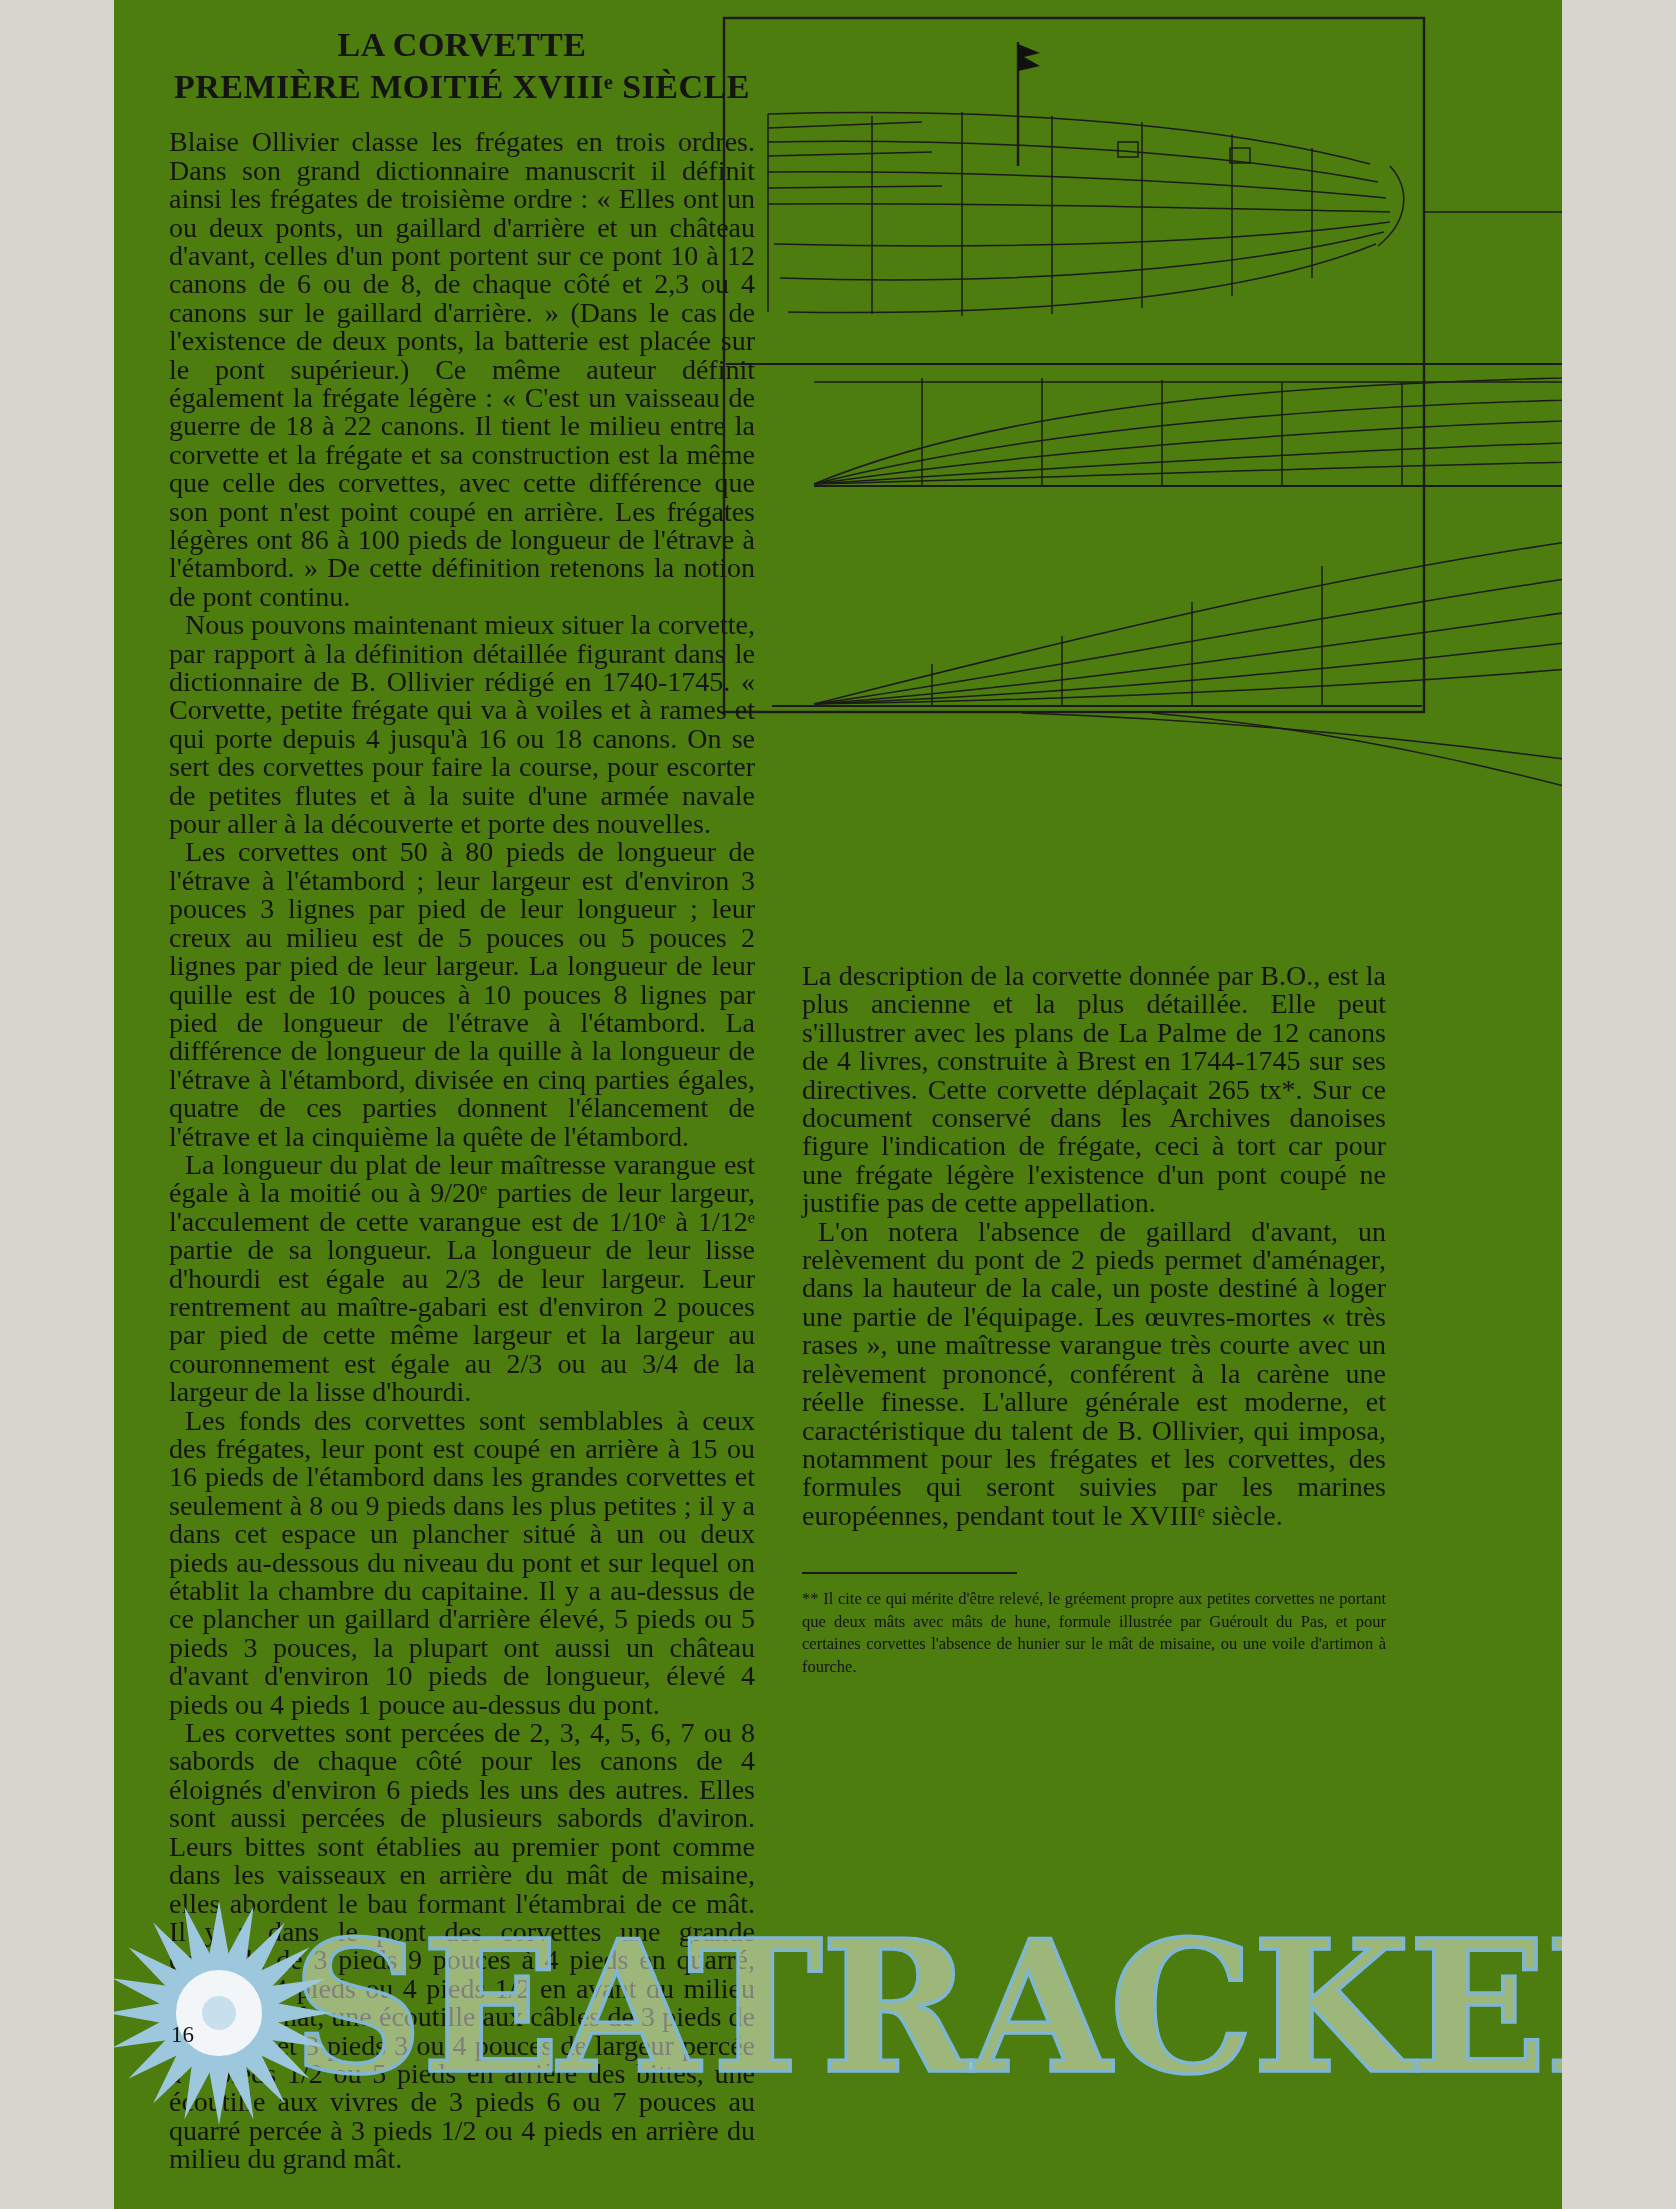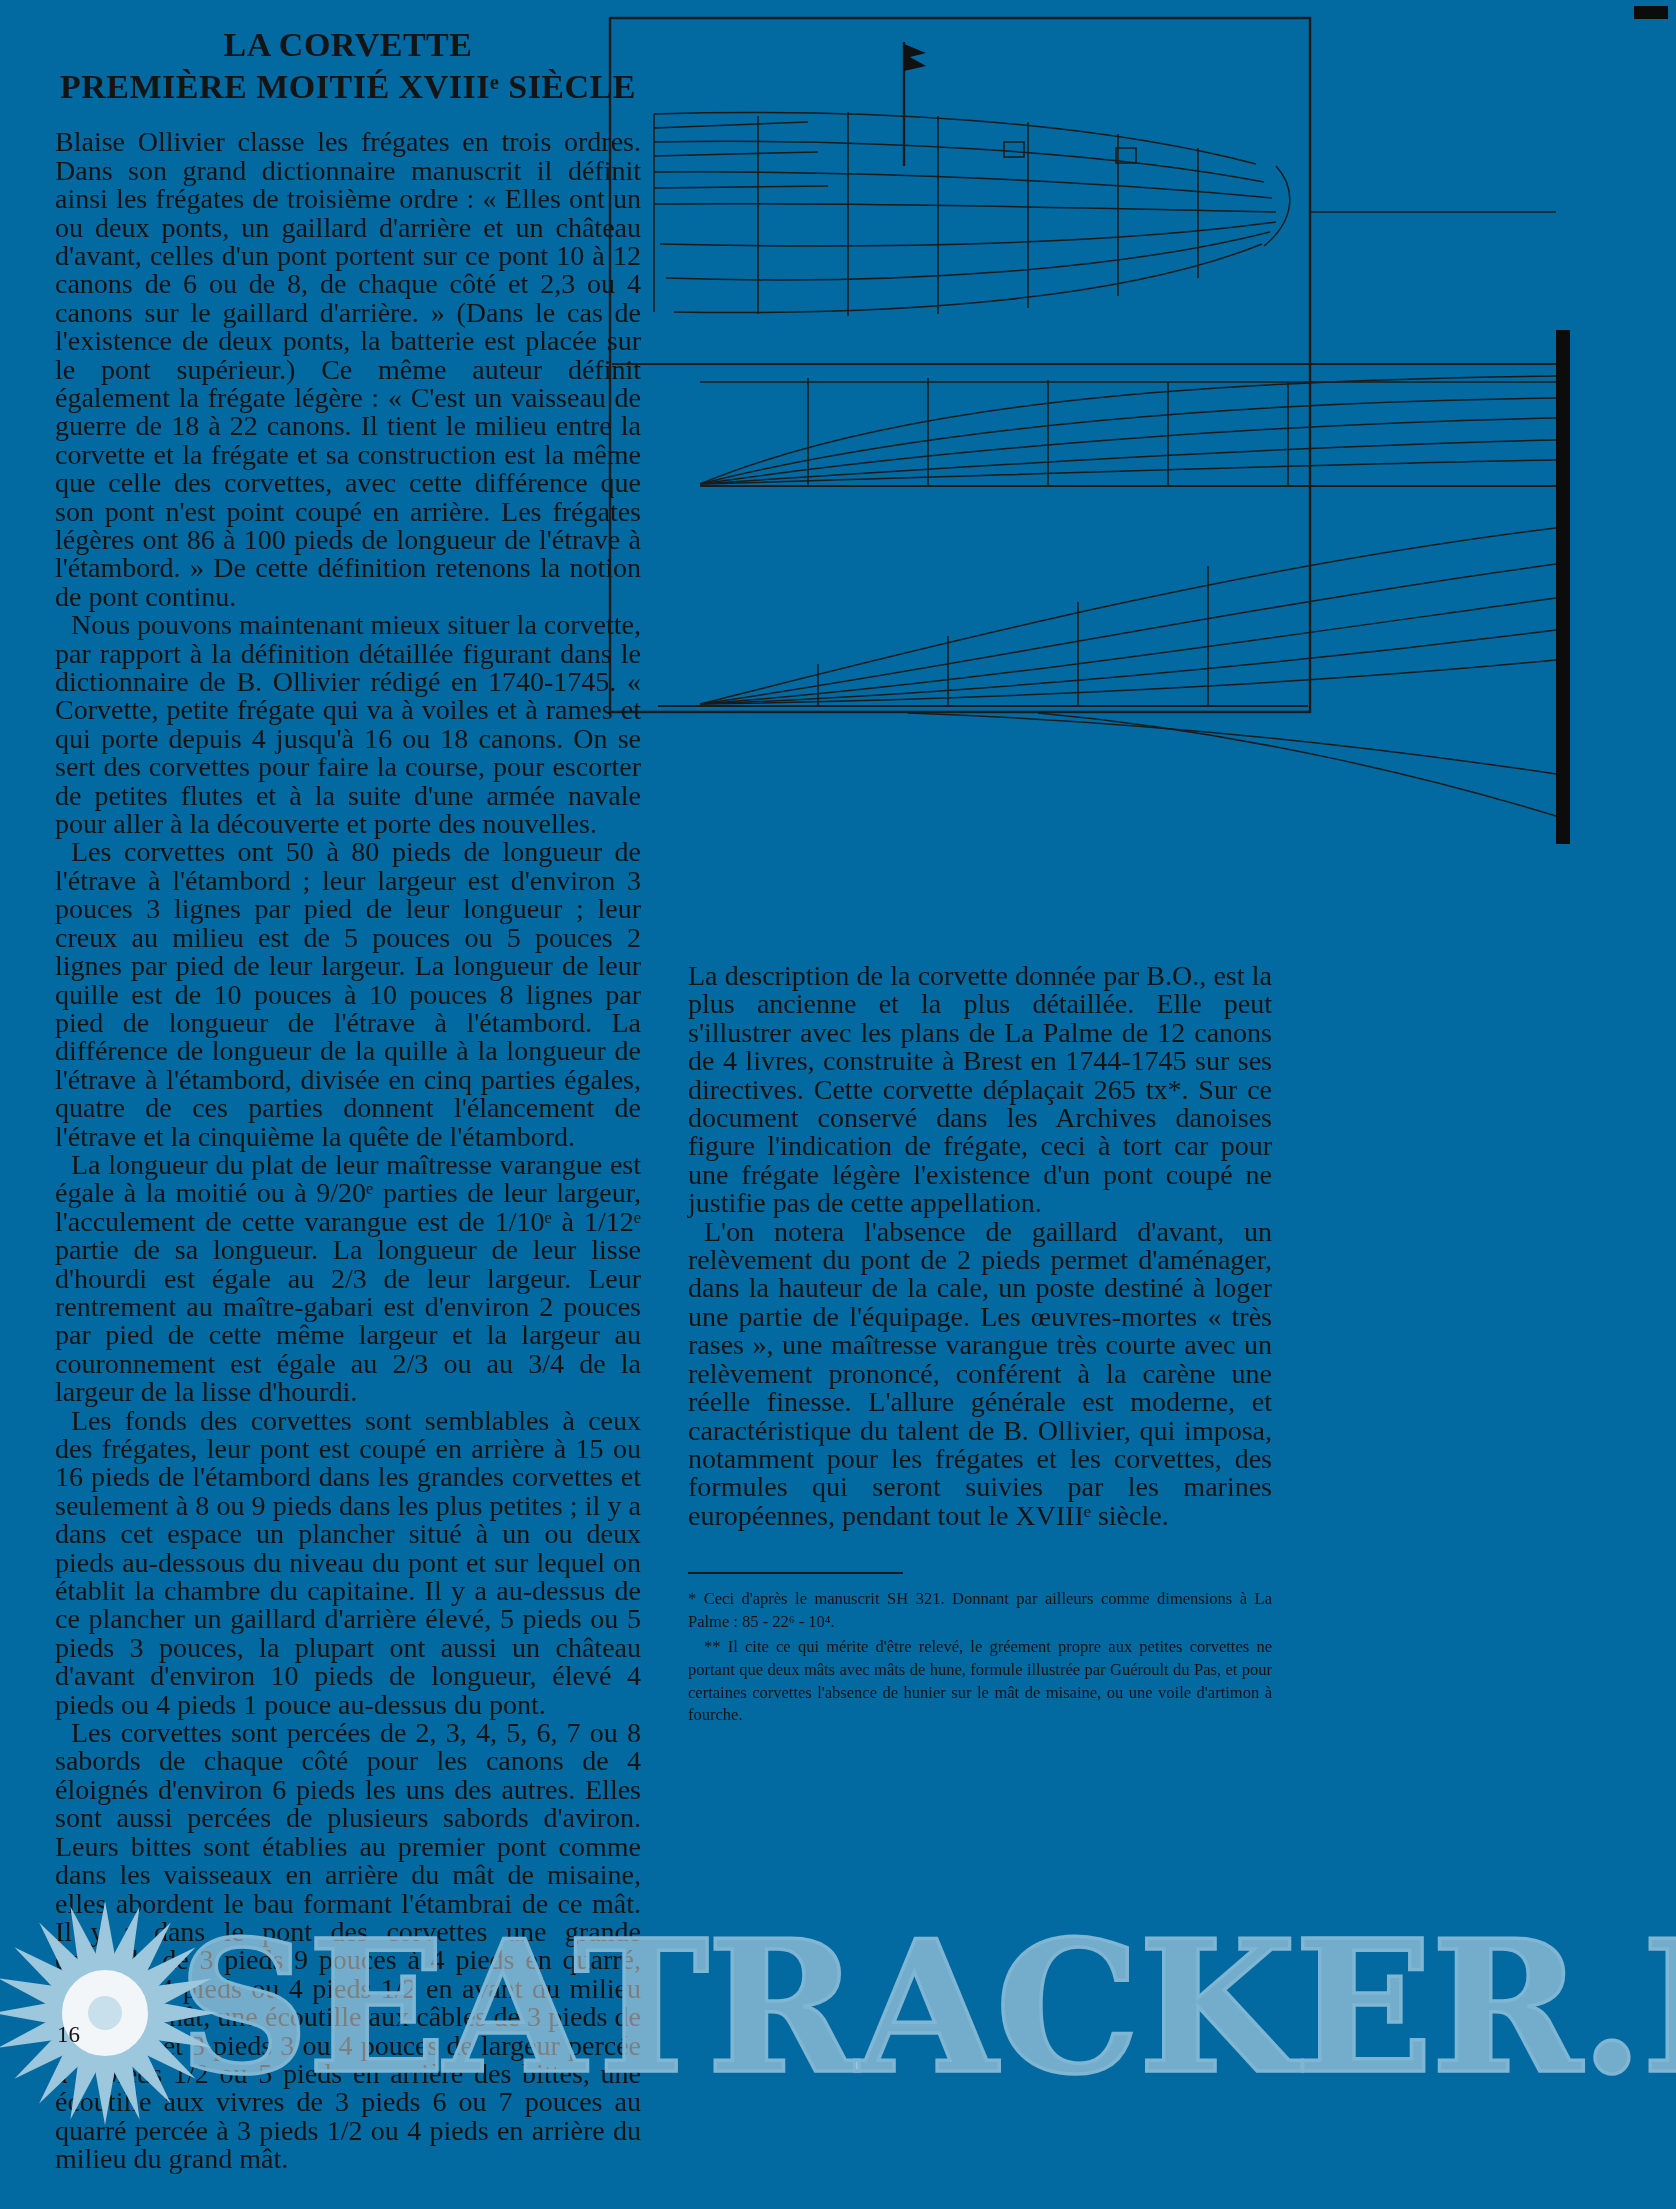--- a/index.html
+++ b/index.html
@@ -1,21 +1,21 @@
 <!DOCTYPE html>
 <html lang="fr"><head>
 <meta charset="utf-8">
 <style>
   html, body { margin: 0; padding: 0; background: #d8d5cf; }
   .page {
     position: relative;
-    width: 1676px;
+    width: 1448px;
     height: 2209px;
     margin: 0 auto;
-    background: #0369a1;
+    background: #4d7c0f;
     overflow: hidden;
     font-family: "Liberation Serif", "DejaVu Serif", serif;
     color: #151413;
   }
   
   .left-col {
     position: absolute;
     left: 55px; top: 24px;
     width: 586px;
   }
@@ -185,21 +185,20 @@
     <p>La longueur du plat de leur maîtresse varangue est égale à la moitié ou à 9/20ᵉ parties de leur largeur, l'acculement de cette varangue est de 1/10ᵉ à 1/12ᵉ partie de sa longueur. La longueur de leur lisse d'hourdi est égale au 2/3 de leur largeur. Leur rentrement au maître-gabari est d'environ 2 pouces par pied de cette même largeur et la largeur au couronnement est égale au 2/3 ou au 3/4 de la largeur de la lisse d'hourdi.</p>
     <p>Les fonds des corvettes sont semblables à ceux des frégates, leur pont est coupé en arrière à 15 ou 16 pieds de l'étambord dans les grandes corvettes et seulement à 8 ou 9 pieds dans les plus petites ; il y a dans cet espace un plancher situé à un ou deux pieds au-dessous du niveau du pont et sur lequel on établit la chambre du capitaine. Il y a au-dessus de ce plancher un gaillard d'arrière élevé, 5 pieds ou 5 pieds 3 pouces, la plupart ont aussi un château d'avant d'environ 10 pieds de longueur, élevé 4 pieds ou 4 pieds 1 pouce au-dessus du pont.</p>
     <p>Les corvettes sont percées de 2, 3, 4, 5, 6, 7 ou 8 sabords de chaque côté pour les canons de 4 éloignés d'environ 6 pieds les uns des autres. Elles sont aussi percées de plusieurs sabords d'aviron. Leurs bittes sont établies au premier pont comme dans les vaisseaux en arrière du mât de misaine, elles abordent le bau formant l'étambrai de ce mât. Il y a dans le pont des corvettes une grande écoutille de 3 pieds 9 pouces à 4 pieds en quarré, percée à 4 pieds ou 4 pieds 1/2 en avant du milieu du grand mât, une écoutille aux câbles de 3 pieds de longueur et 3 pieds 3 ou 4 pouces de largeur percée à 4 pieds 1/2 ou 5 pieds en arrière des bittes, une écoutille aux vivres de 3 pieds 6 ou 7 pouces au quarré percée à 3 pieds 1/2 ou 4 pieds en arrière du milieu du grand mât.</p>
   </div>
 
   <div class="right-col col">
     <p>La description de la corvette donnée par B.O., est la plus ancienne et la plus détaillée. Elle peut s'illustrer avec les plans de La Palme de 12 canons de 4 livres, construite à Brest en 1744-1745 sur ses directives. Cette corvette déplaçait 265 tx*. Sur ce document conservé dans les Archives danoises figure l'indication de frégate, ceci à tort car pour une frégate légère l'existence d'un pont coupé ne justifie pas de cette appellation.</p>
     <p>L'on notera l'absence de gaillard d'avant, un relèvement du pont de 2 pieds permet d'aménager, dans la hauteur de la cale, un poste destiné à loger une partie de l'équipage. Les œuvres-mortes « très rases », une maîtresse varangue très courte avec un relèvement prononcé, conférent à la carène une réelle finesse. L'allure générale est moderne, et caractéristique du talent de B. Ollivier, qui imposa, notamment pour les frégates et les corvettes, des formules qui seront suivies par les marines européennes, pendant tout le XVIIIᵉ siècle.</p>
     <hr class="footnote-rule">
     <div class="footnotes">
-      <p>* Ceci d'après le manuscrit SH 321. Donnant par ailleurs comme dimensions à La Palme : 85 - 22⁶ - 10⁴.</p>
       <p>** Il cite ce qui mérite d'être relevé, le gréement propre aux petites corvettes ne portant que deux mâts avec mâts de hune, formule illustrée par Guéroult du Pas, et pour certaines corvettes l'absence de hunier sur le mât de misaine, ou une voile d'artimon à fourche.</p>
     </div>
   </div>
 
   <div class="page-number">16</div>
 
   <div class="watermark-text">SEATRACKER.RU</div>
   <div class="sun-logo">
     <svg viewBox="-119 -119 238 238" width="238" height="238" xmlns="http://www.w3.org/2000/svg">
       <defs>

